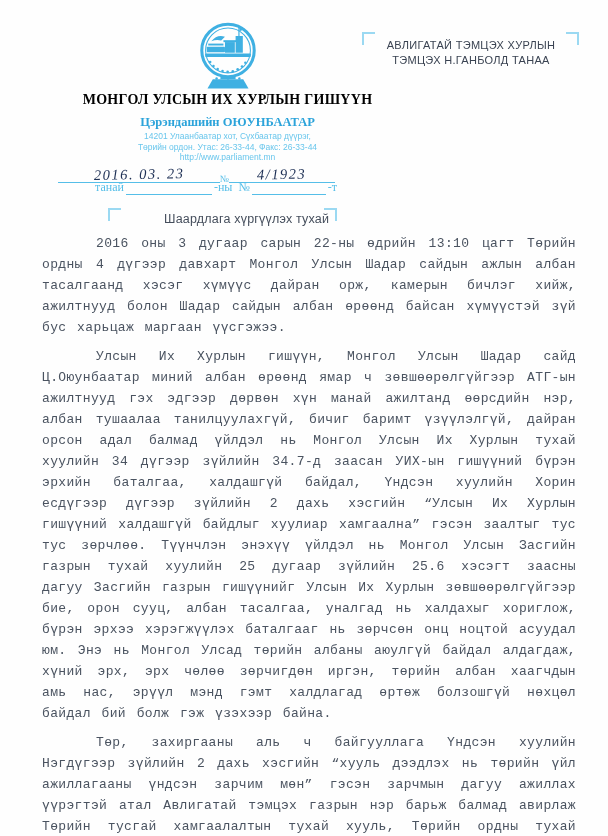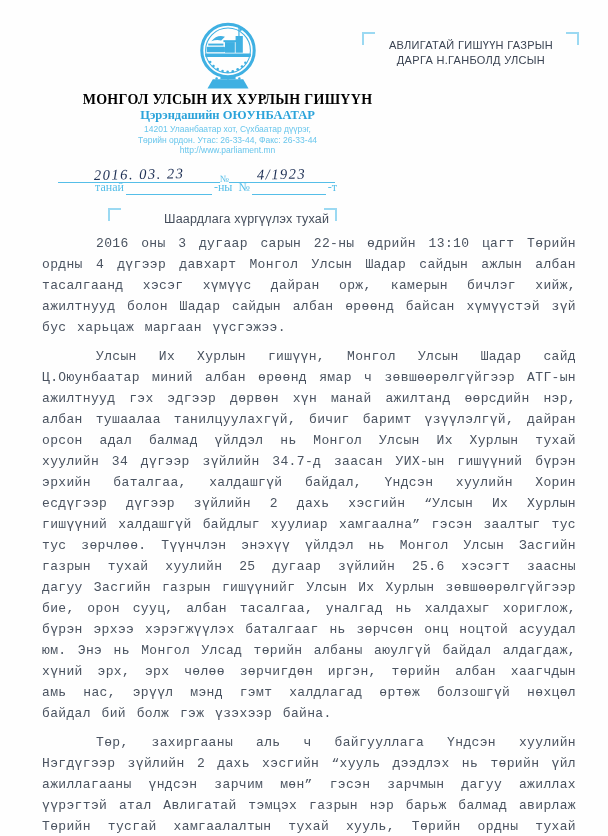--- a/index.html
+++ b/index.html
@@ -5,21 +5,21 @@
   html,body{margin:0;padding:0;background:#ffffff;}
   .page{position:relative;width:608px;height:836px;background:#fefefe;overflow:hidden;
         font-family:"Liberation Sans",sans-serif;}
 
   
   .letterhead{position:absolute;left:30px;top:20px;width:395px;text-align:center;}
   .emblem{display:block;margin:0 auto 2px auto;}
   .org-name{font-family:"Liberation Serif",serif;font-weight:bold;font-size:14px;
             letter-spacing:.3px;color:#000000;line-height:15px;}
   .member-name{font-family:"Liberation Serif",serif;font-weight:bold;font-size:12.5px;
-            color:#2ba3da;line-height:15px;margin-top:1px;}
+            color:#2ba3da;line-height:15px;margin-top:8px;}
   .address{margin-top:1px;font-size:8.5px;line-height:10.5px;color:#69c6ec;}
 
   
   .addressee{position:absolute;left:376px;top:38px;width:190px;text-align:center;
              font-size:11px;line-height:15px;color:#3a4352;letter-spacing:.3px;}
 
   
   .corner{position:absolute;width:11px;height:11px;}
   .corner.tl{border-left:2px solid #9bd9f2;border-top:2px solid #9bd9f2;}
   .corner.tr{border-right:2px solid #9bd9f2;border-top:2px solid #9bd9f2;}
@@ -95,22 +95,22 @@
     <div class="org-name">МОНГОЛ УЛСЫН ИХ ХУРЛЫН ГИШҮҮН</div>
     <div class="member-name">Цэрэндашийн ОЮУНБААТАР</div>
     <div class="address">
       <div>14201 Улаанбаатар хот, Сүхбаатар дүүрэг,</div>
       <div>Төрийн ордон. Утас: 26-33-44, Факс: 26-33-44</div>
       <div>http://www.parliament.mn</div>
     </div>
   </div>
 
   <div class="addressee">
-    <div>АВЛИГАТАЙ ГИШҮҮН ГАЗРЫН</div>
-    <div>ДАРГА Н.ГАНБОЛД УЛСЫН</div>
+    <div>АВЛИГАТАЙ ТЭМЦЭХ ХУРЛЫН</div>
+    <div>ТЭМЦЭХ Н.ГАНБОЛД ТАНАА</div>
   </div>
 
   <div class="corner tl" style="left:362px;top:32px;"></div>
   <div class="corner tr" style="left:566px;top:32px;"></div>
   <div class="corner tl" style="left:108px;top:208px;"></div>
   <div class="corner tr" style="left:324px;top:208px;"></div>
 
   <div class="date-row">
     <span class="d-blank d1"><span class="handwriting">2016. 03. 23</span></span><span class="numero">№</span><span class="d-blank d2"><span class="handwriting">4/1923</span></span>
   </div>

